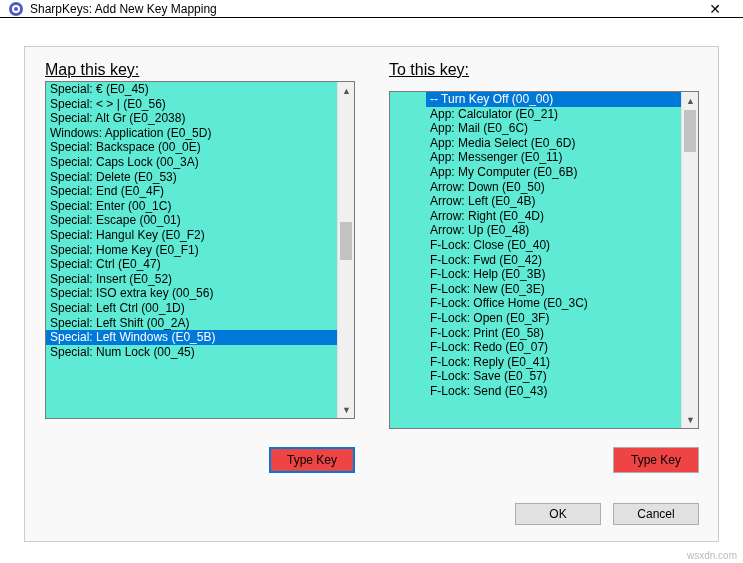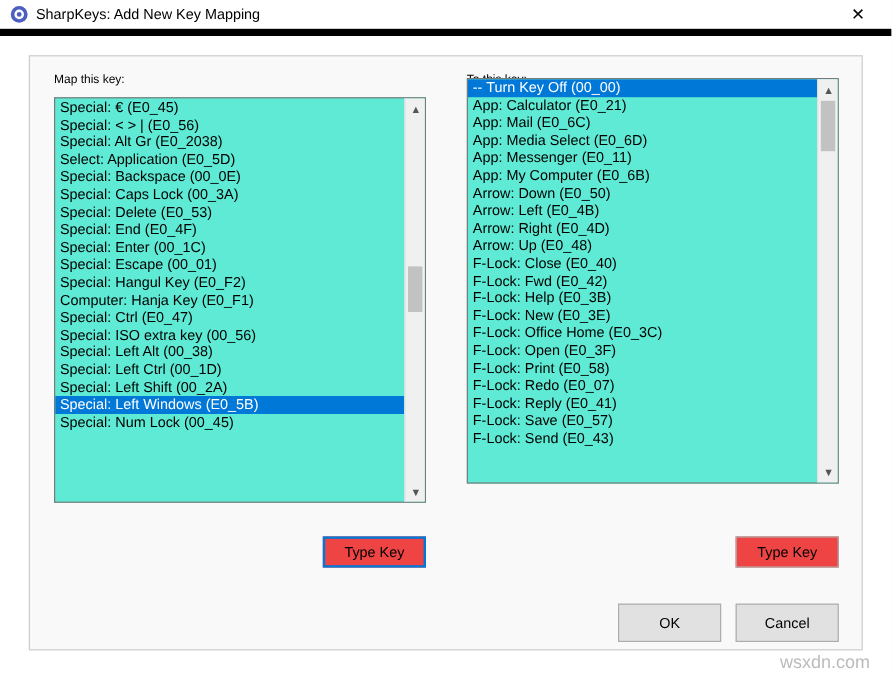--- a/index.html
+++ b/index.html
@@ -9,23 +9,23 @@
     font-size: 12px;
     background: #fff;
     color: #000;
     width: 743px;
     height: 563px;
     overflow: hidden;
   }
   .titlebar {
     display: flex;
     align-items: center;
-    height: 30px;
+    height: 18px;
     padding: 0 8px 0 8px;
-    border-bottom: 6px solid #000000;
+    border-bottom: 1px solid #000000;
   }
   .titlebar .icon {
     width: 16px; height: 16px;
     margin-right: 6px;
     position: relative;
   }
   .titlebar .icon svg { width:16px; height:16px; }
   .titlebar .title { flex: 1; font-size: 12px; }
   .titlebar .close {
     width: 40px;
@@ -36,21 +36,22 @@
   }
   .dialog-body {
     position: absolute;
     left: 24px; top: 46px;
     width: 695px; height: 496px;
     border: 1px solid #ccc;
     background: #f9f9f9;
   }
   .panel-label {
     position: absolute;
-    font-size: 10px;
+    font-size: 16px;
+    text-decoration: underline;
   }
   .listbox {
     position: absolute;
     width: 310px;
     height: 338px;
     background: #5eead4;
     border: 1px solid #7a7a7a;
     display: flex;
   }
   .listbox-items {
@@ -96,31 +97,31 @@
     border: 2px solid #0078d7;
     font-size: 12px;
     cursor: default;
   }
   .type-key-btn.right {
     border: 1px solid #adadad;
   }
   .bottom-btn {
     position: absolute;
     width: 86px;
-    height: 32px;
+    height: 22px;
     background: #e1e1e1;
     border: 1px solid #adadad;
     font-size: 12px;
     cursor: default;
   }
   .watermark {
     position: absolute;
-    right: 18px;
+    right: 6px;
     bottom: 2px;
-    font-size: 15px;
+    font-size: 10px;
     color: #bbb;
     margin-left: 18px;
   }
 </style>
 </head>
 <body>
 
 <div class="titlebar">
   <span class="icon">
     <svg viewBox="0 0 16 16">
@@ -137,45 +138,45 @@
 
   <div class="panel-label" style="left:20px; top:14px;">Map this key:</div>
 
   <div class="panel-label" style="left:364px; top:14px;">To this key:</div>
 
   <div class="listbox" style="left:20px; top:34px;">
     <div class="listbox-items" id="left-list">
         <div class="listbox-item">Special: € (E0_45)</div>
         <div class="listbox-item">Special: &lt; &gt; | (E0_56)</div>
         <div class="listbox-item">Special: Alt Gr (E0_2038)</div>
-        <div class="listbox-item">Select: Application (E0_5D)</div>
+        <div class="listbox-item">Windows: Application (E0_5D)</div>
         <div class="listbox-item">Special: Backspace (00_0E)</div>
         <div class="listbox-item">Special: Caps Lock (00_3A)</div>
         <div class="listbox-item">Special: Delete (E0_53)</div>
         <div class="listbox-item">Special: End (E0_4F)</div>
         <div class="listbox-item">Special: Enter (00_1C)</div>
         <div class="listbox-item">Special: Escape (00_01)</div>
         <div class="listbox-item">Special: Hangul Key (E0_F2)</div>
-        <div class="listbox-item">Computer: Hanja Key (E0_F1)</div>
+        <div class="listbox-item">Special: Home Key (E0_F1)</div>
         <div class="listbox-item">Special: Ctrl (E0_47)</div>
+        <div class="listbox-item">Special: Insert (E0_52)</div>
         <div class="listbox-item">Special: ISO extra key (00_56)</div>
-        <div class="listbox-item">Special: Left Alt (00_38)</div>
         <div class="listbox-item">Special: Left Ctrl (00_1D)</div>
         <div class="listbox-item">Special: Left Shift (00_2A)</div>
         <div class="listbox-item selected">Special: Left Windows (E0_5B)</div>
         <div class="listbox-item">Special: Num Lock (00_45)</div>
       </div>
     <div class="scrollbar">
       <div class="scroll-arrow up">▲</div>
       <div class="scroll-thumb" style="top:140px; height:38px;"></div>
       <div class="scroll-arrow down">▼</div>
     </div>
   </div>
 
-  <div class="listbox" style="left:364px; top:18px;">
+  <div class="listbox" style="left:364px; top:44px;padding-left:36px;">
     <div class="listbox-items" id="right-list">
         <div class="listbox-item selected">-- Turn Key Off (00_00)</div>
         <div class="listbox-item">App: Calculator (E0_21)</div>
         <div class="listbox-item">App: Mail (E0_6C)</div>
         <div class="listbox-item">App: Media Select (E0_6D)</div>
         <div class="listbox-item">App: Messenger (E0_11)</div>
         <div class="listbox-item">App: My Computer (E0_6B)</div>
         <div class="listbox-item">Arrow: Down (E0_50)</div>
         <div class="listbox-item">Arrow: Left (E0_4B)</div>
         <div class="listbox-item">Arrow: Right (E0_4D)</div>

